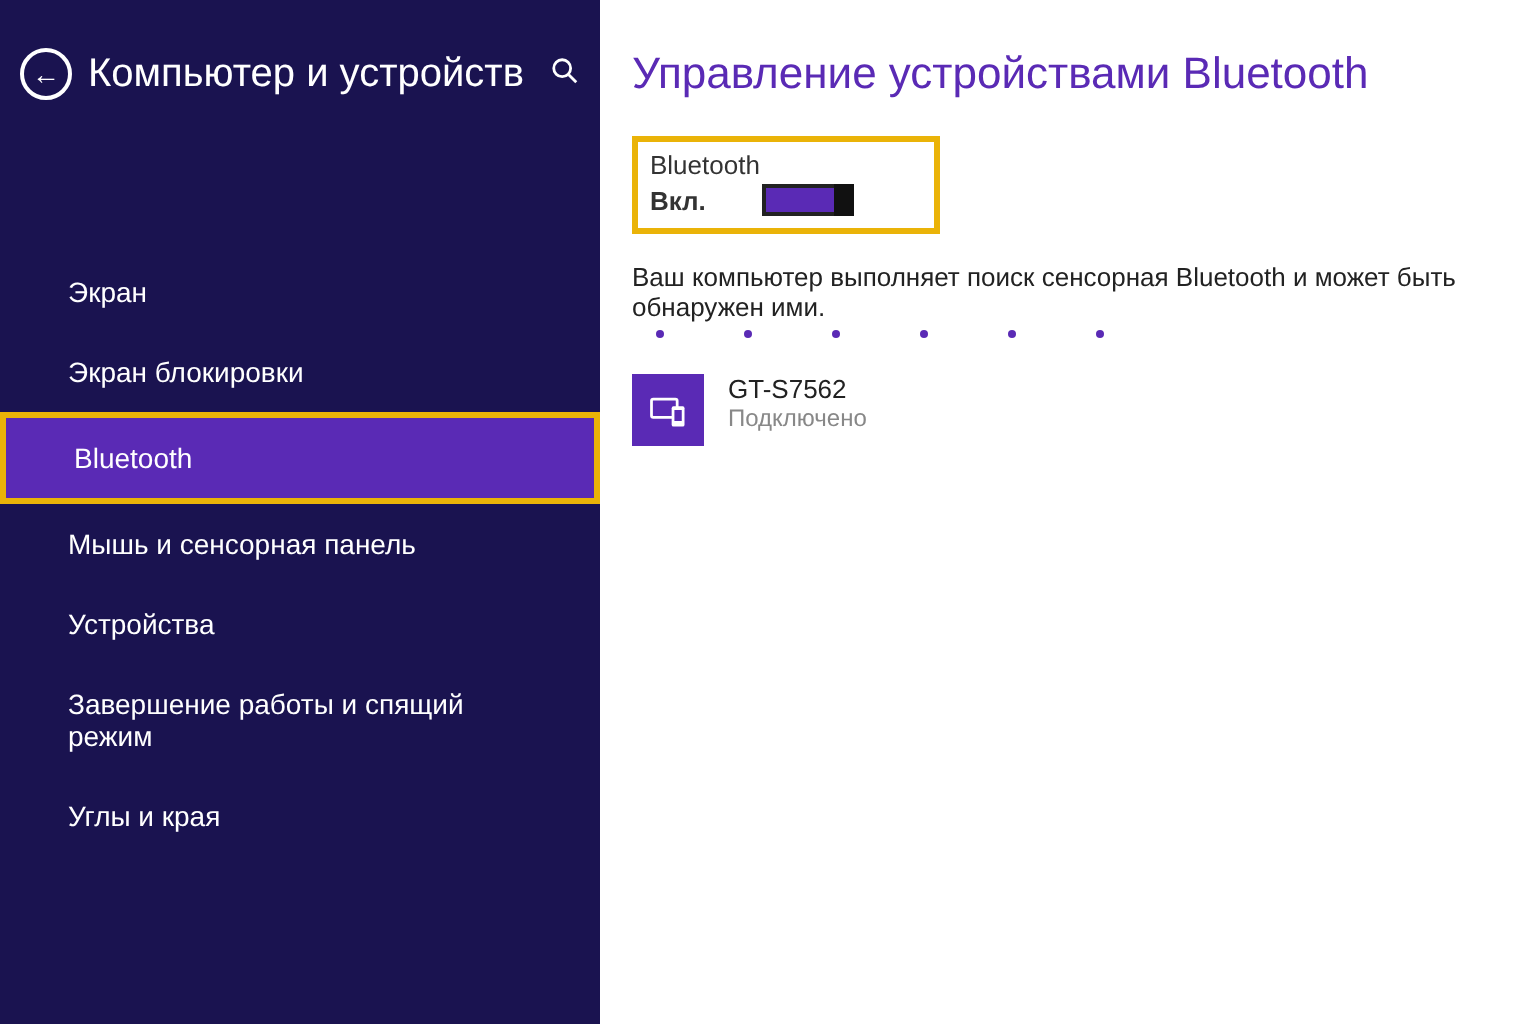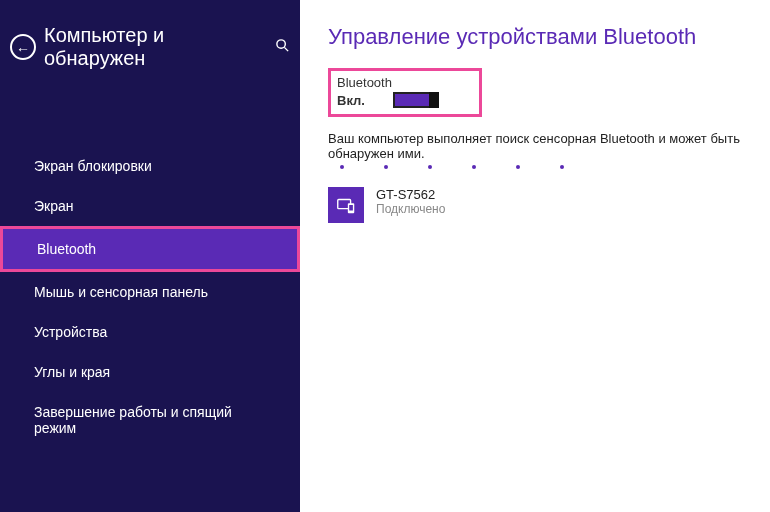--- a/index.html
+++ b/index.html
@@ -47,26 +47,26 @@
   }
   .sidebar-item {
     padding: 12px 34px;
     font-size: 14px;
     cursor: pointer;
   }
   .sidebar-item.selected {
     background: #5a2ab5;
   }
   .hl-red {
-    border: 3px solid #ec4899;
+    border: 3px solid #eab308;
   }
 
   .main {
     flex: 1;
-    padding: 24px 28px;
+    padding: 24px 16px;
     color: #333;
   }
   .main-title {
     color: #5a2ab5;
     font-size: 22px;
     font-weight: 400;
     margin-bottom: 18px;
   }
   .bt-toggle-box {
     display: inline-block;
@@ -140,36 +140,36 @@
   }
 </style>
 </head>
 <body>
 
 <div class="sidebar">
   <div class="sidebar-header">
     <div class="back-btn">
       <span>←</span>
     </div>
-    <div class="sidebar-title">Компьютер и обнаружен</div>
+    <div class="sidebar-title">Компьютер и устройств</div>
     <div class="search-icon">
       <svg width="15" height="15" viewBox="0 0 16 16">
           <circle cx="6.5" cy="6.5" r="4.5" stroke="#fff" stroke-width="1.5" fill="none"></circle>
           <line x1="10" y1="10" x2="14" y2="14" stroke="#fff" stroke-width="1.5"></line>
         </svg>
     </div>
   </div>
   <div class="sidebar-menu">
+    <div class="sidebar-item">Экран</div>
     <div class="sidebar-item">Экран блокировки</div>
-    <div class="sidebar-item">Экран</div>
     <div class="sidebar-item selected hl-red">Bluetooth</div>
     <div class="sidebar-item">Мышь и сенсорная панель</div>
     <div class="sidebar-item">Устройства</div>
+    <div class="sidebar-item">Завершение работы и спящий режим</div>
     <div class="sidebar-item">Углы и края</div>
-    <div class="sidebar-item">Завершение работы и спящий режим</div>
   </div>
 </div>
 
 <div class="main">
   <div class="main-title">Управление устройствами Bluetooth</div>
 
   <div class="bt-toggle-box hl-red">
     <div class="bt-toggle-label">Bluetooth</div>
     <div class="bt-toggle-row">
       <div class="bt-toggle-state">Вкл.</div>

